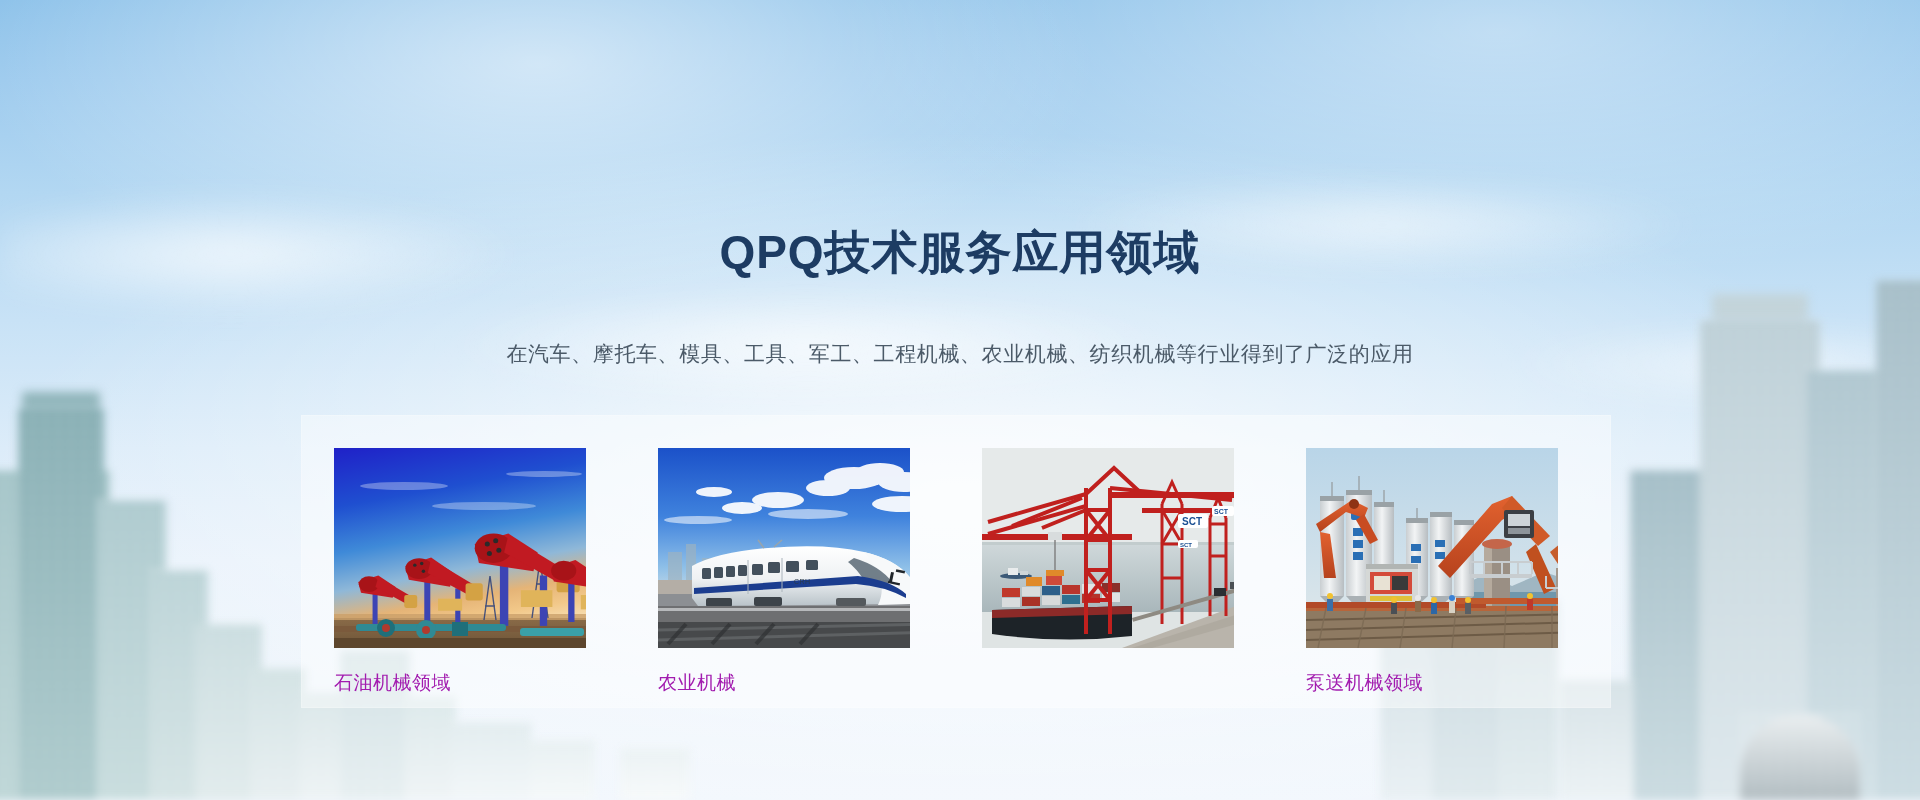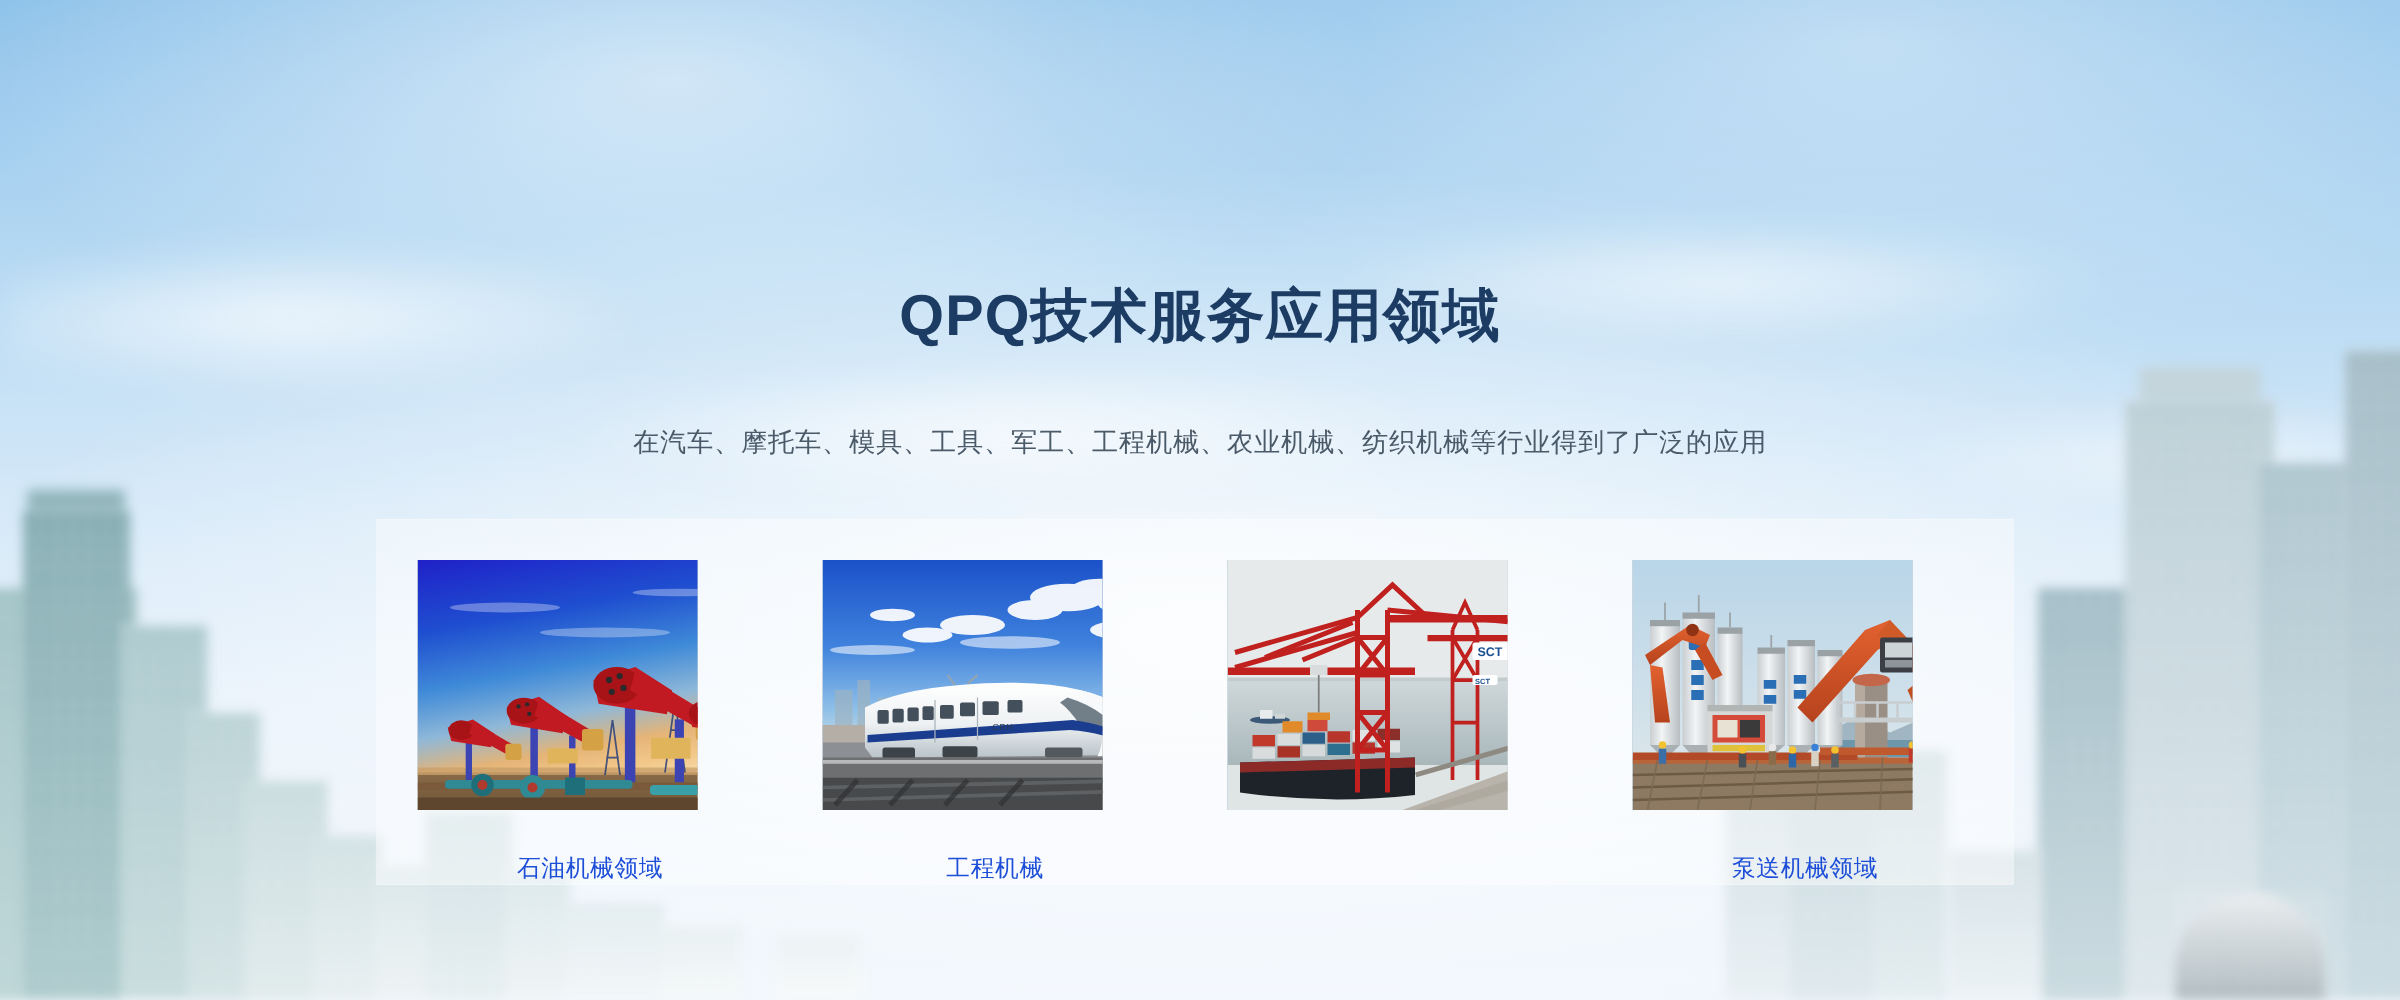--- a/index.html
+++ b/index.html
@@ -74,29 +74,29 @@
     background:rgba(255,255,255,.42);
     box-shadow:0 0 0 1px rgba(255,255,255,.22) inset;
   }
 
   .cards {
     position:absolute; left:33px; top:33px;
     display:flex; gap:48px;
   }
   .card { width:276px; }
   .thumb {
-    width:224px; height:200px;
+    width:252px; height:200px;
     overflow:hidden; position:relative;
     background:#9fb4c6;
   }
   .thumb > svg { display:block; width:276px; height:200px; }
   .card-label {
-    margin-top:34px;
-    text-align:center;
-    font-size:19px; color:#1d4ed8; letter-spacing:.5px;
+    margin-top:22px;
+    text-align:left;
+    font-size:19px; color:#a21caf; letter-spacing:.5px;
   }
 </style>
 </head>
 <body>
 
 <div id="bg">
   <div class="sky"></div>
   <div class="cloudwash"></div>
   <div class="city">
 
@@ -325,21 +325,21 @@
               </g>
               <g stroke="#2f3133" stroke-width="4" opacity=".7">
                 <line x1="10" y1="196" x2="28" y2="176"></line>
                 <line x1="54" y1="196" x2="72" y2="176"></line>
                 <line x1="98" y1="196" x2="116" y2="176"></line>
                 <line x1="142" y1="196" x2="160" y2="176"></line>
               </g>
             </g>
           </svg>
         </div>
-        <div class="card-label">工程机械</div>
+        <div class="card-label">农业机械</div>
       </div>
 
       <div class="card">
         <div class="thumb">
           <svg viewBox="0 0 276 200" preserveAspectRatio="xMidYMid slice">
             <defs>
               <linearGradient id="pwater" x1="0" y1="0" x2="0" y2="1">
                 <stop offset="0%" stop-color="#cfd8da"></stop>
                   <stop offset="100%" stop-color="#a9b7bb"></stop>
               </linearGradient>

